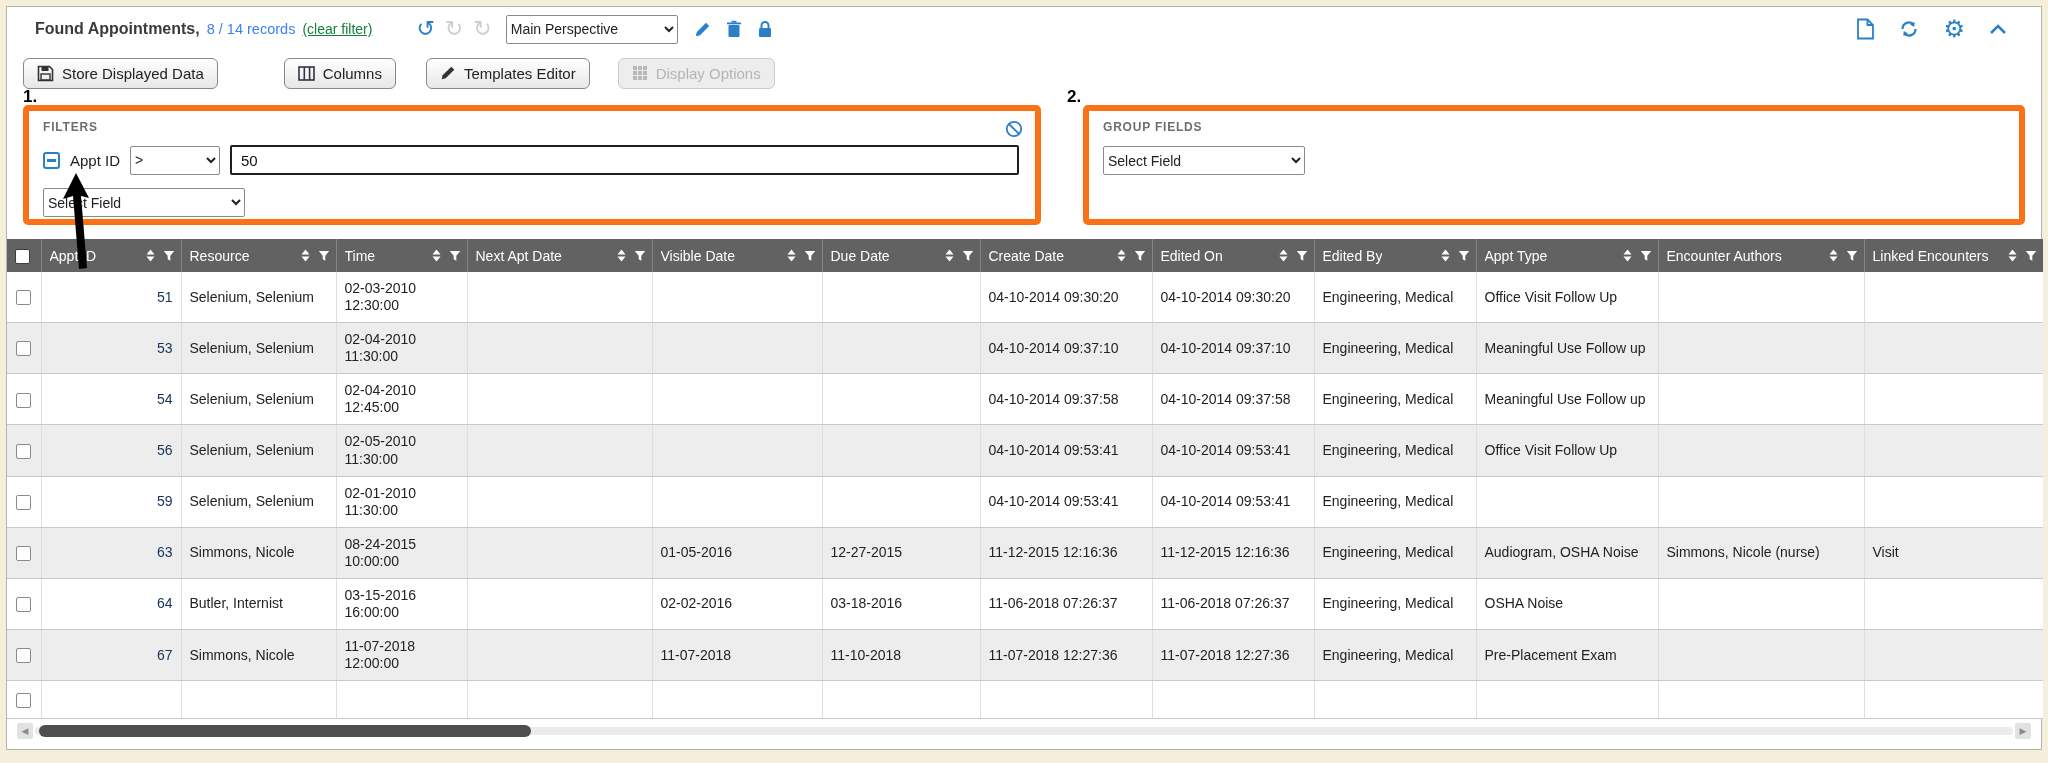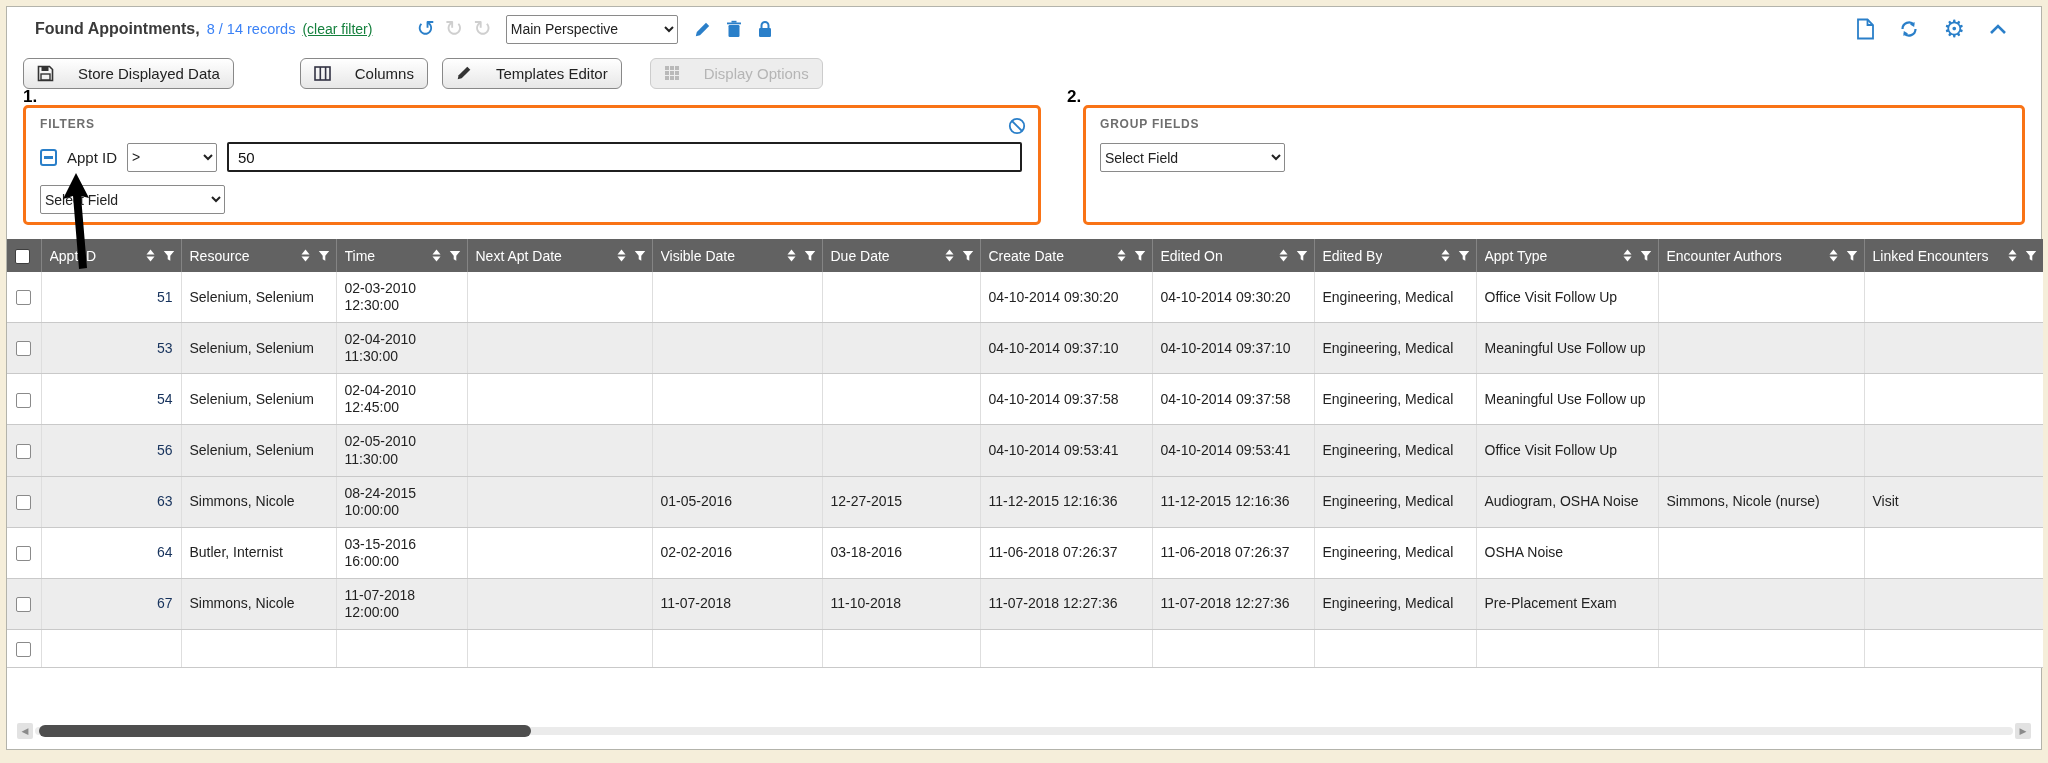--- a/index.html
+++ b/index.html
@@ -29,43 +29,43 @@
   select.ctl { height: 29px; font-size: 14px; font-family: inherit; border: 1px solid #8a8a8a; background: #fff; border-radius: 2px; color: #222; }
   .perspective { margin-left: 14px; width: 172px; }
   .edit-icons { display: flex; gap: 15px; margin-left: 16px; align-items: center; }
   .icon-btn { display: inline-flex; align-items: center; justify-content: center; cursor: pointer; }
   .right-icons { margin-left: auto; display: flex; gap: 24px; align-items: center; padding-right: 6px; }
   .gear-glyph { font-size: 24px; color: #2a7fc9; line-height: 1; }
 
   
   .toolbar { display: flex; align-items: center; height: 44px; padding: 0 16px; flex: none; }
   .btn {
-    display: inline-flex; align-items: center; gap: 24px; height: 31px; padding: 0 13px;
+    display: inline-flex; align-items: center; gap: 8px; height: 31px; padding: 0 13px;
     font-size: 15px; color: #222; background: linear-gradient(#ffffff, #e7e7e7);
     border: 1px solid #888; border-radius: 6px; cursor: pointer; font-family: inherit; white-space: nowrap;
   }
   .bicon { display: inline-flex; align-items: center; }
   .btn-columns { margin-left: 66px; }
-  .btn-templates { margin-left: 14px; text-align: right; }
+  .btn-templates { margin-left: 30px; text-align: right; }
   .btn-display { margin-left: 28px; background: #ededed; border-color: #ccc; color: #b5b5b5; cursor: default; }
 
   
   .filter-area { position: relative; display: flex; gap: 26px; margin-top: 10px; padding: 0 16px; height: 120px; flex: none; }
-  .fbox { background: #fff; border: 3px solid #f97316; border-radius: 5px; position: relative; padding: 9px 14px; }
+  .fbox { background: #fff; border: 6px solid #f97316; border-radius: 5px; position: relative; padding: 9px 14px; }
   .filters-box { width: 1018px; }
   .group-box { flex: 1; margin-left: 16px; }
   .fbox-heading { font-size: 12px; color: #6e6e6e; letter-spacing: 0.8px; font-weight: bold; }
   .clear-filters { position: absolute; top: 9px; right: 12px; cursor: pointer; }
   .filter-row { display: flex; align-items: center; gap: 10px; margin-top: 11px; }
   .cb { width: 17px; height: 17px; border: 2px solid #2a7fc9; border-radius: 3px; background: #fff; position: relative; flex: none; cursor: pointer; }
   .cb-indet::after { content: ""; position: absolute; left: 2px; right: 2px; top: 50%; margin-top: -1.5px; height: 3px; background: #2a7fc9; }
   .filter-field-label { font-size: 15px; color: #222; }
   .op-select { width: 90px; }
   .filter-input { flex: 1; height: 30px; border: 2px solid #1f1f1f; border-radius: 2px; font-size: 15px; padding: 0 9px; font-family: inherit; margin-right: 2px; color: #111; }
-  .add-select { width: 185px; margin-top: 13px; display: block; height: 30px; }
+  .add-select { width: 202px; margin-top: 13px; display: block; height: 30px; }
   .group-box .add-select { margin-top: 12px; }
   .step { position: absolute; top: -18px; font-size: 17px; font-weight: bold; color: #000; z-index: 6; }
   .step-1 { left: 16px; }
   .step-2 { left: 1060px; }
   .annot-arrow { position: absolute; left: 48px; top: 166px; z-index: 10; pointer-events: none; }
 
   
   .table-wrap { margin-top: 14px; flex: none; }
   table.grid { width: 100%; border-collapse: collapse; table-layout: fixed; font-size: 14px; }
   .grid thead th { background: #626262; color: #fff; height: 33px; font-weight: normal; padding: 0 6px 0 8px; border-right: 1px solid #848484; text-align: left; }
@@ -543,20 +543,36 @@
             <td></td>
             <td></td>
             <td></td>
             <td>04-10-2014 09:53:41</td>
             <td>04-10-2014 09:53:41</td>
             <td>Engineering, Medical</td>
             <td>Office Visit Follow Up</td>
             <td></td>
             <td></td>
           </tr>
+          <tr class="row">
+            <td class="cb-cell"><span class="row-cb"></span></td>
+            <td class="id-cell"><a class="id-link">59</a></td>
+            <td>Selenium, Selenium</td>
+            <td class="pre">02-01-2010
+11:30:00</td>
+            <td></td>
+            <td></td>
+            <td></td>
+            <td>04-10-2014 09:53:41</td>
+            <td>04-10-2014 09:53:41</td>
+            <td>Engineering, Medical</td>
+            <td></td>
+            <td></td>
+            <td></td>
+          </tr>
           <tr class="row alt">
             <td class="cb-cell"><span class="row-cb"></span></td>
             <td class="id-cell"><a class="id-link">63</a></td>
             <td>Simmons, Nicole</td>
             <td class="pre">08-24-2015
 10:00:00</td>
             <td></td>
             <td>01-05-2016</td>
             <td>12-27-2015</td>
             <td>11-12-2015 12:16:36</td>

